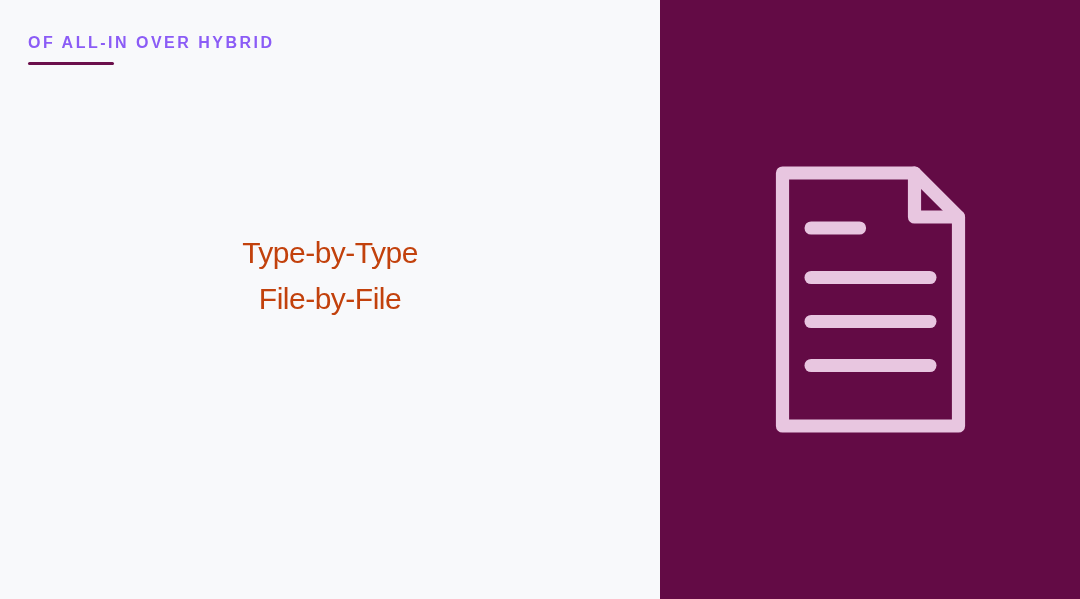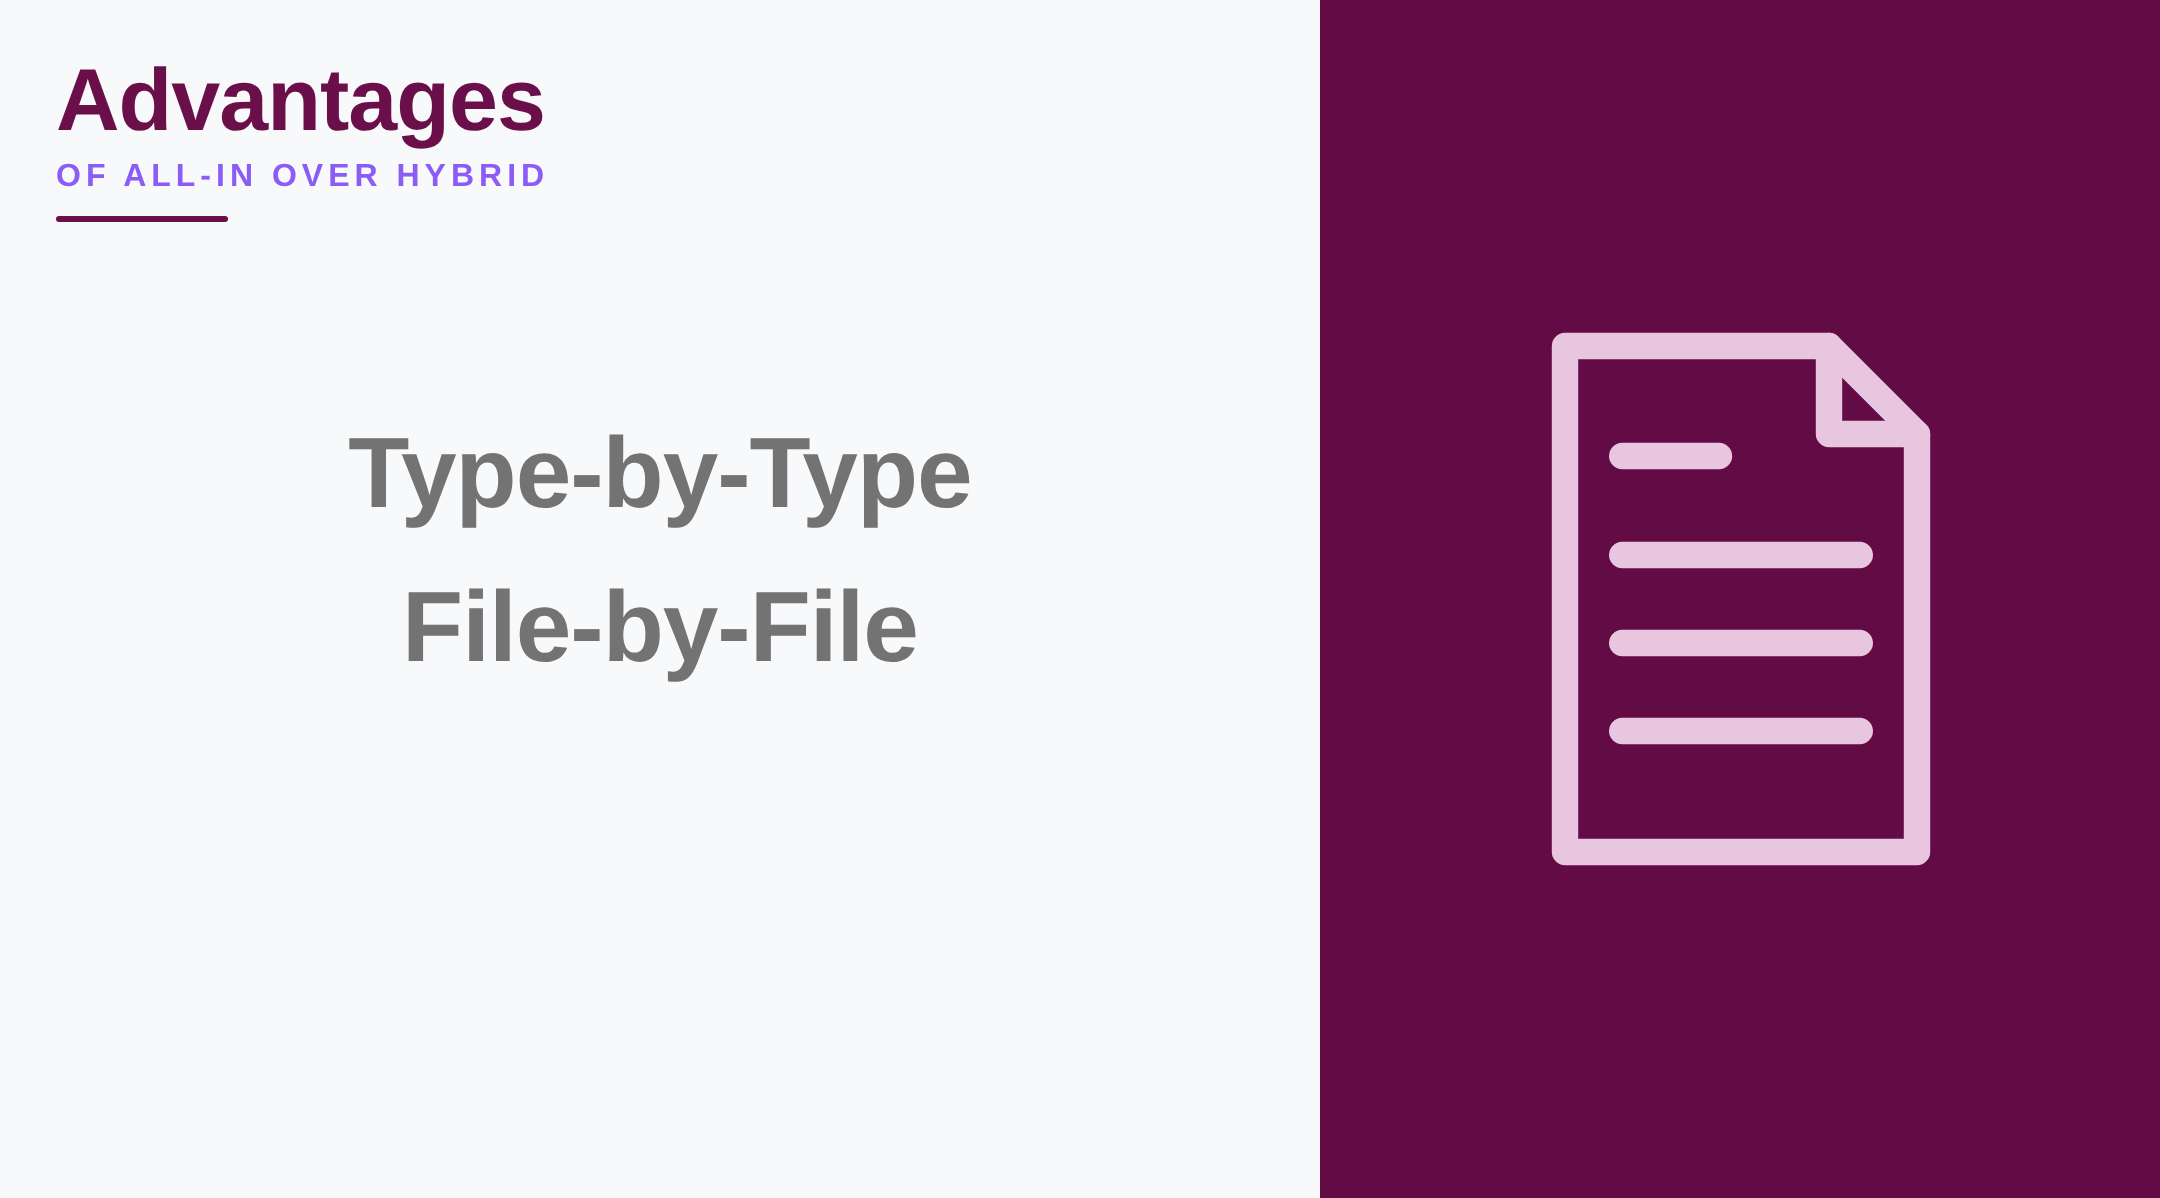--- a/index.html
+++ b/index.html
@@ -44,23 +44,23 @@
       background: #6b0f4b;
       margin-top: 10px;
       border-radius: 2px;
     }
     .center-text {
       position: absolute;
       top: 46%;
       left: 50%;
       transform: translate(-50%, -50%);
       text-align: center;
-      color: #737373;
-      font-weight: 700;
-      font-size: 50px;
+      color: #c2410c;
+      font-weight: 400;
+      font-size: 30px;
       line-height: 1.55;
       letter-spacing: -0.5px;
       width: 100%;
     }
     .right-panel {
       width: 420px;
       height: 100%;
       background: #630b45;
       display: flex;
       align-items: center;
@@ -74,21 +74,20 @@
       width: 100%;
       height: 100%;
       display: block;
     }
   </style>
 </head>
 <body>
 
 <div class="left-panel">
   <div class="header-block">
-    <div class="title">Advantages</div>
     <div class="subtitle">OF ALL-IN OVER HYBRID</div>
     <div class="underline"></div>
   </div>
   <div class="center-text">
     <div>Type-by-Type</div>
     <div>File-by-File</div>
   </div>
 </div>
 
 <div class="right-panel">

